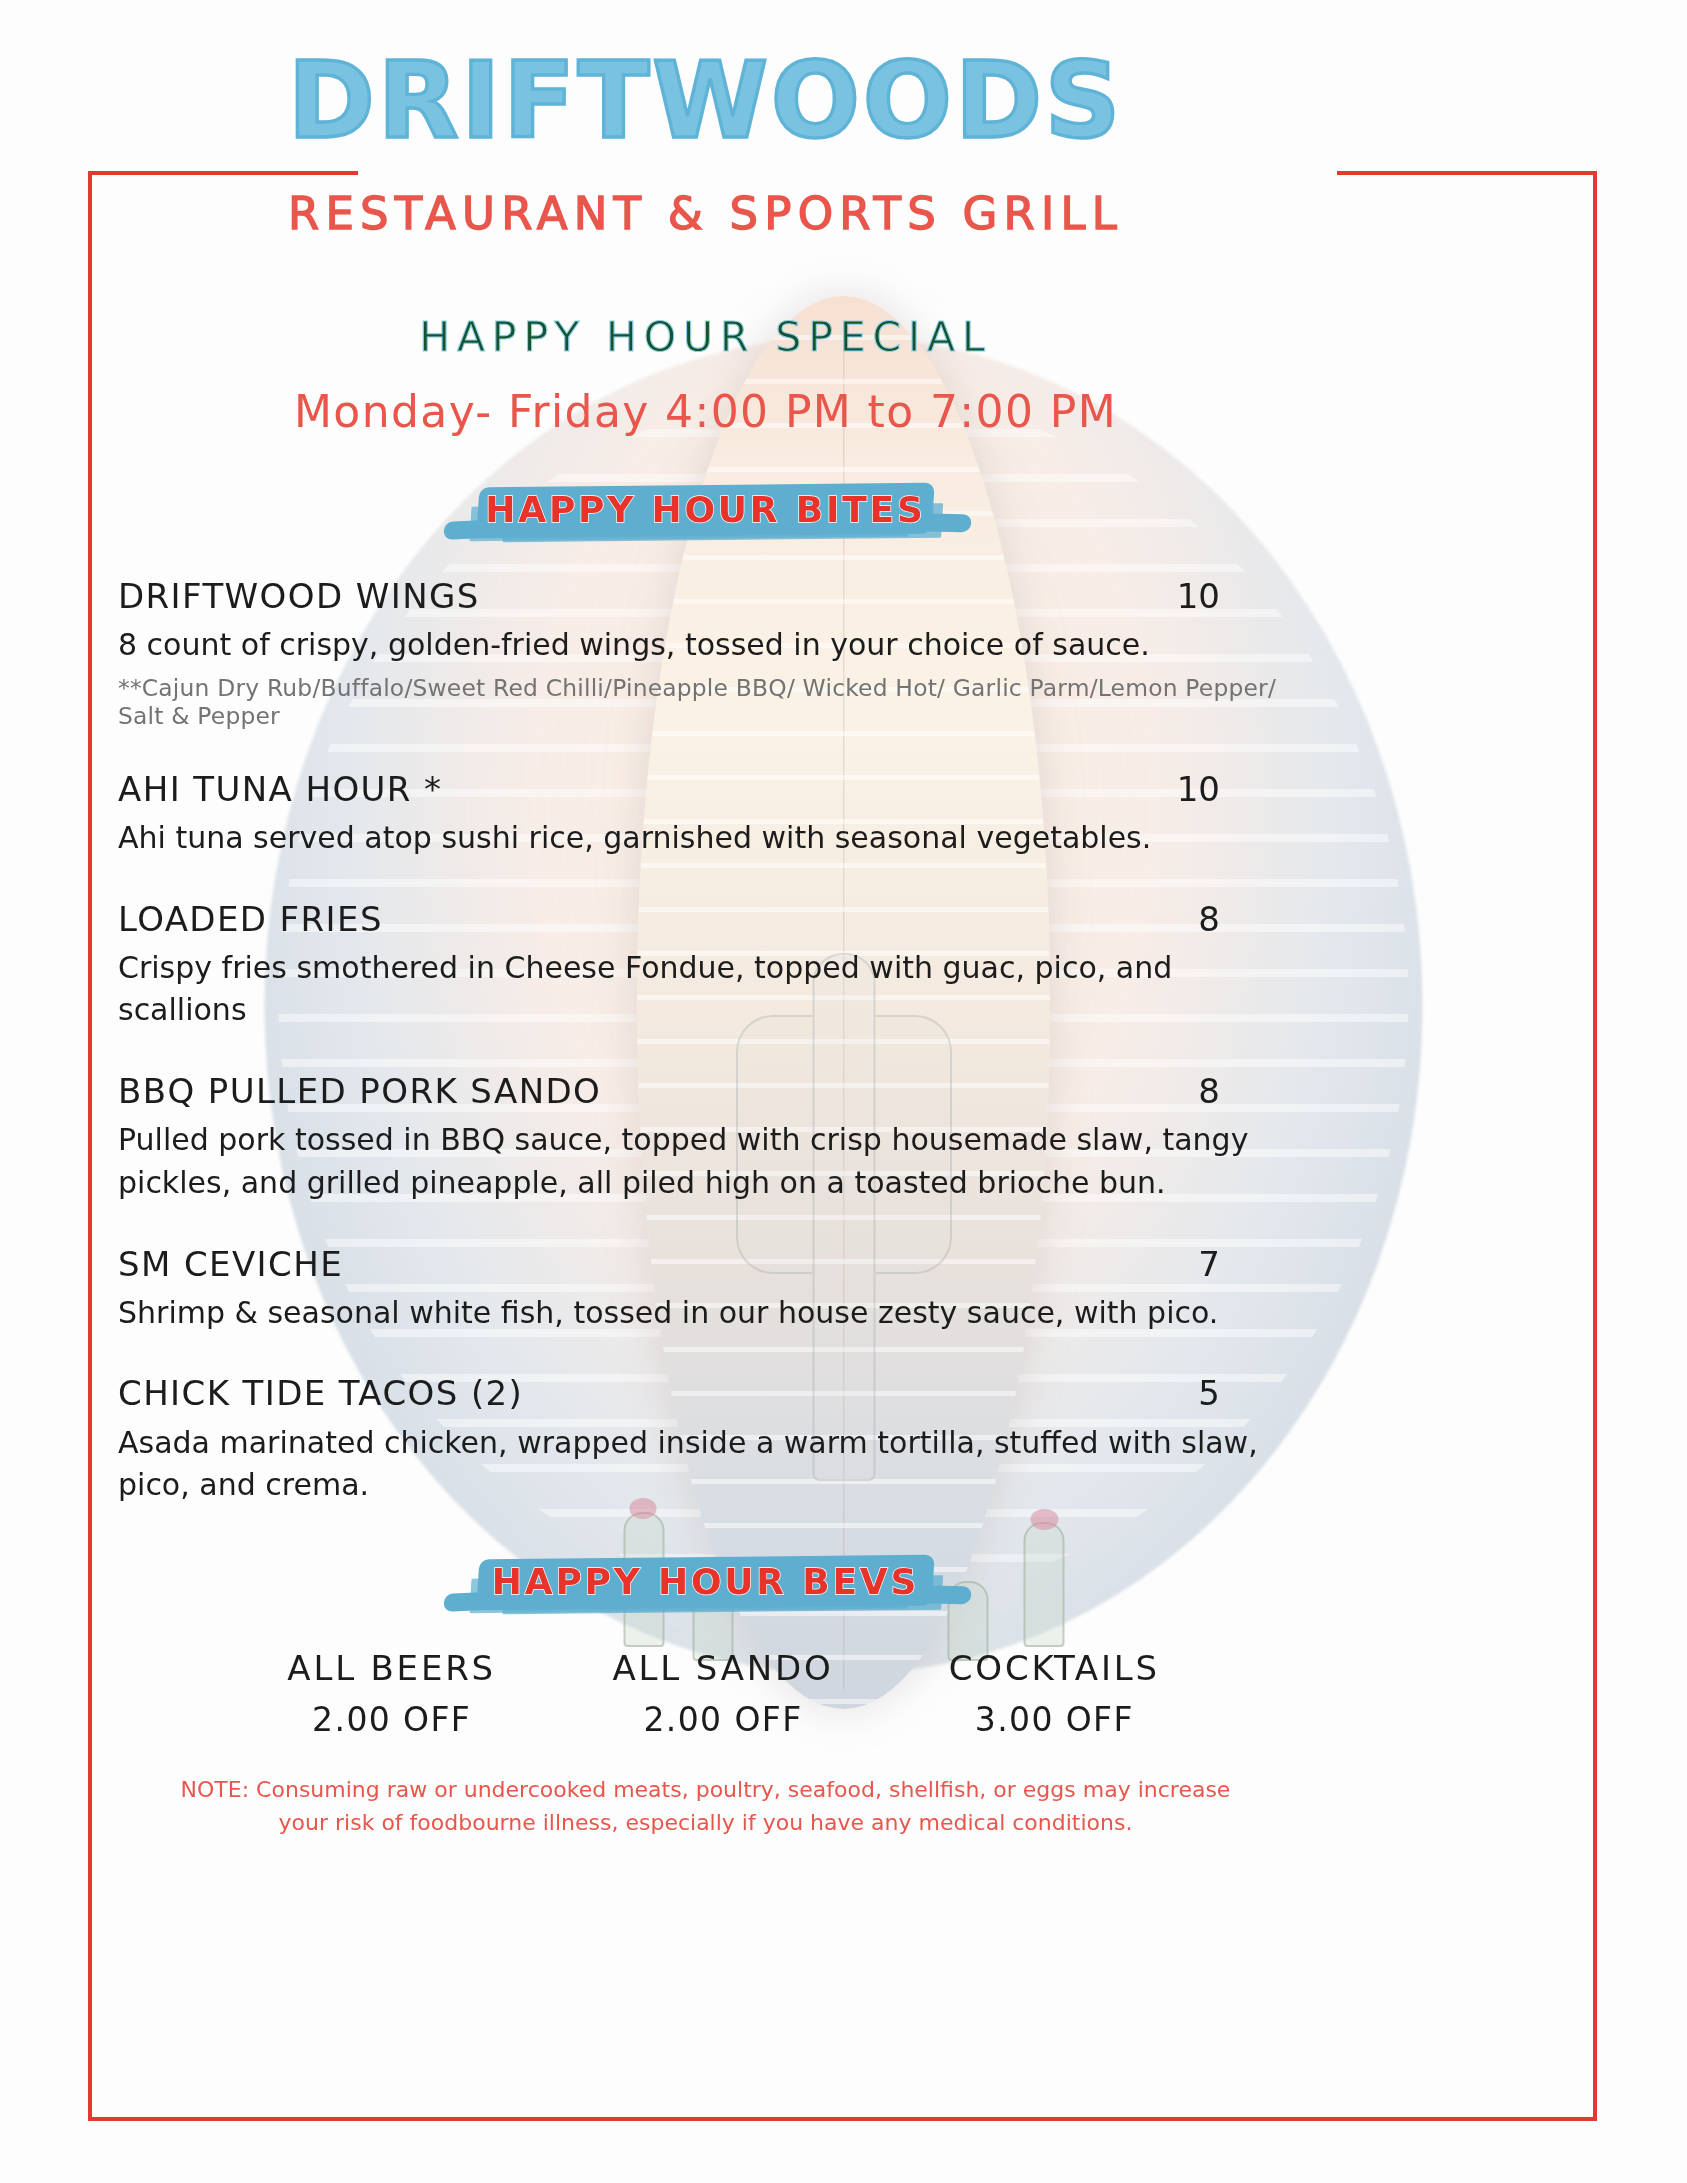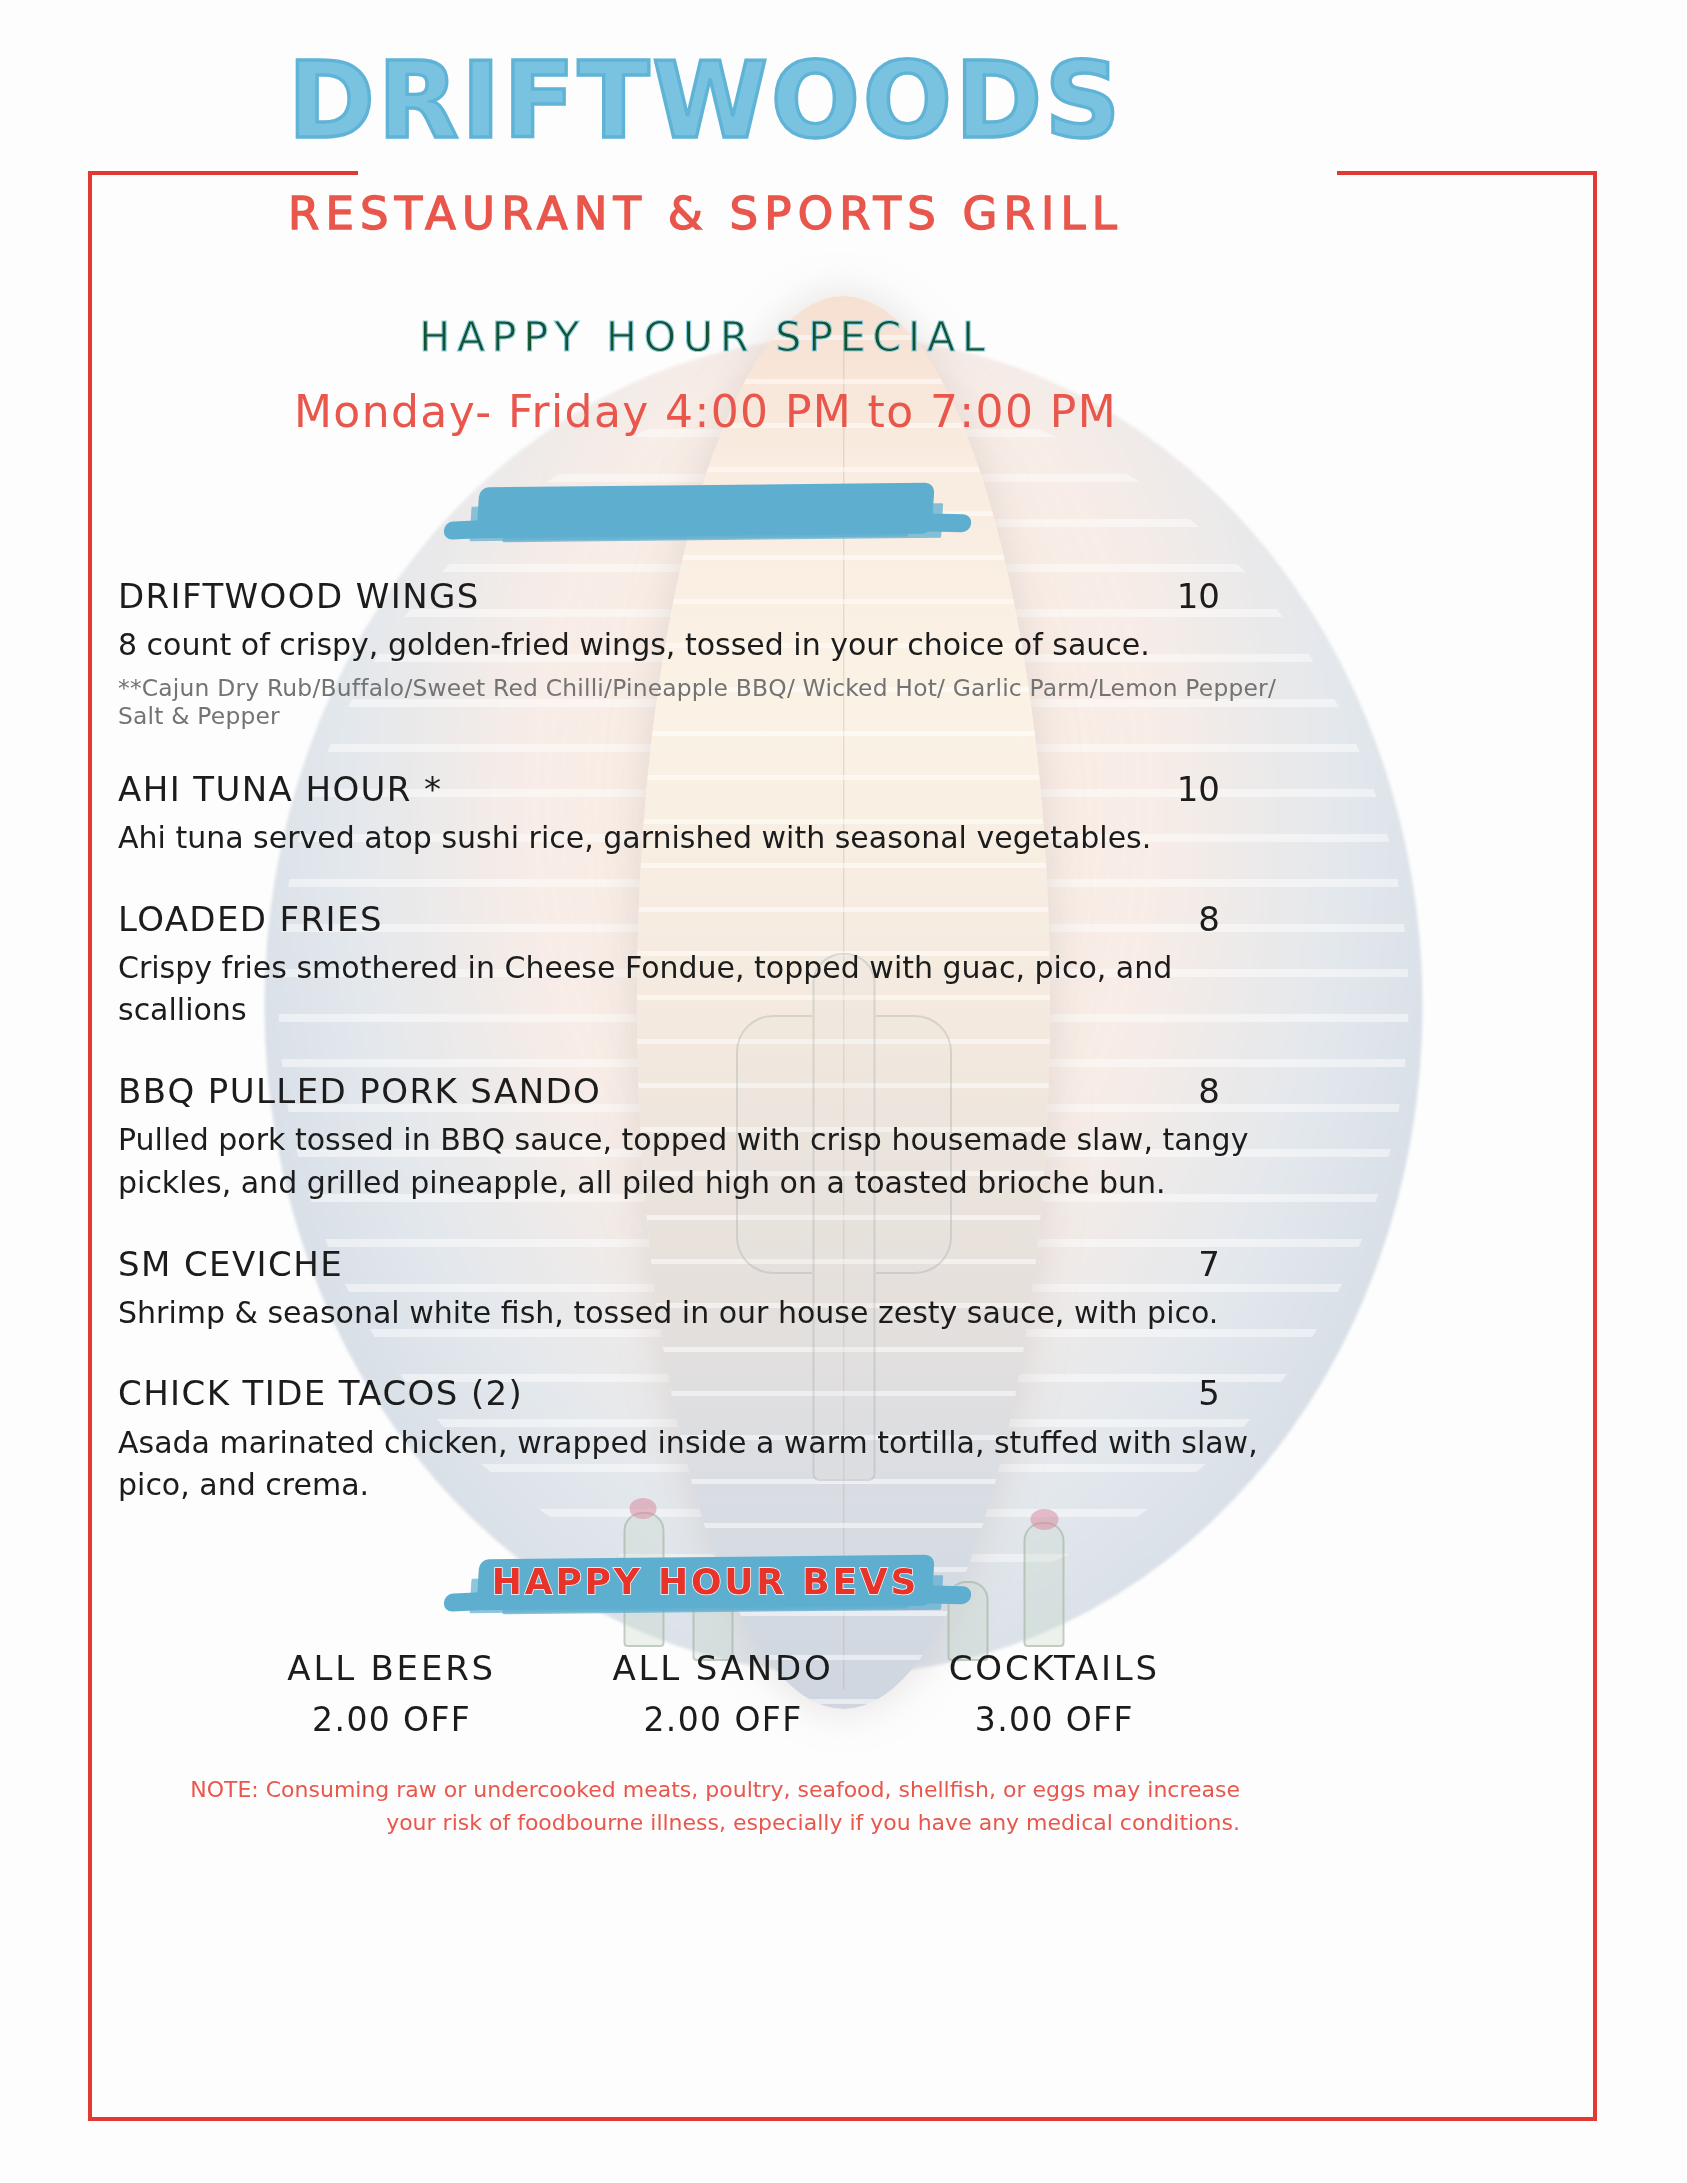--- a/index.html
+++ b/index.html
@@ -336,21 +336,21 @@
     color: #1c1c1c;
   }
   .bev-value {
     font-size: 33px;
     letter-spacing: 1.4px;
     color: #1c1c1c;
     margin-top: 12.4px;
   }
 
   .note {
-    text-align: right;
+    text-align: center;
     color: #e8564c;
     font-size: 22px;
     line-height: 1.5;
     margin-top: 34px;
     padding: 0 83px;
   }
 </style>
 </head>
 <body>
 
@@ -381,20 +381,21 @@
   <div class="content">
 
     <div class="title">DRIFTWOODS</div>
     <div class="subtitle">RESTAURANT &amp; SPORTS GRILL</div>
 
     <div class="hh-title">HAPPY HOUR SPECIAL</div>
     <div class="hh-hours">Monday- Friday 4:00 PM to 7:00 PM</div>
 
     <div class="banner">
       <div class="brush"></div>
+      <div class="btext">HAPPY HOUR BITES</div>
     </div>
 
     <div class="items">
 
       <div class="item">
         <div class="item-row">
           <div class="item-name">DRIFTWOOD WINGS</div>
           <div class="item-price">10</div>
         </div>
         <div class="item-desc">8 count of crispy, golden-fried wings, tossed in your choice of sauce.</div>

